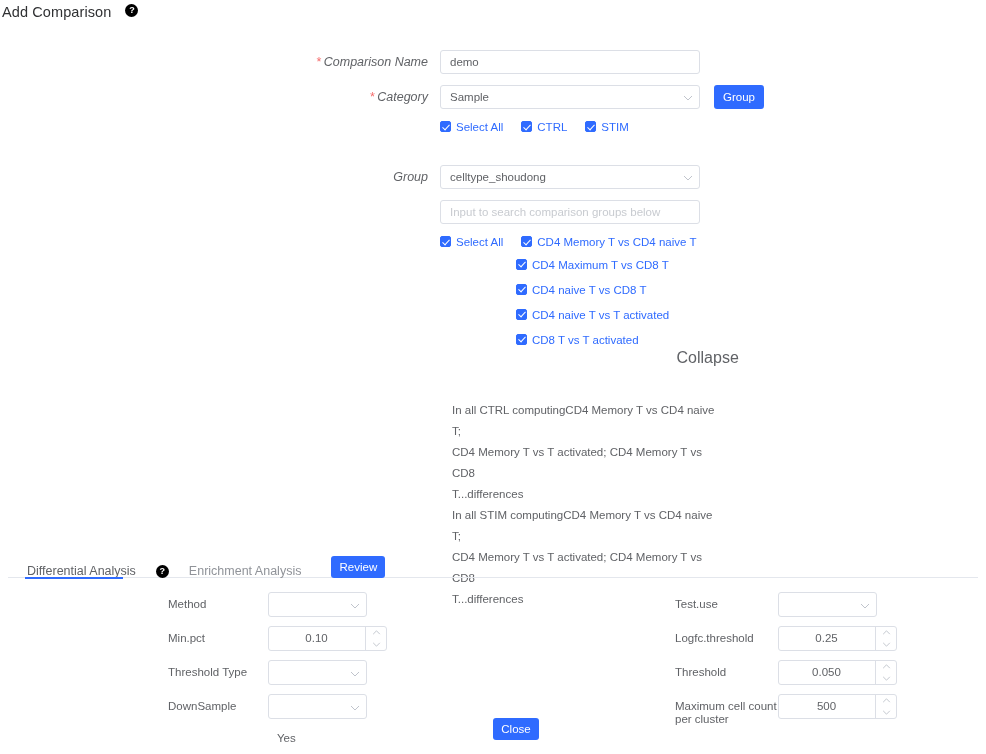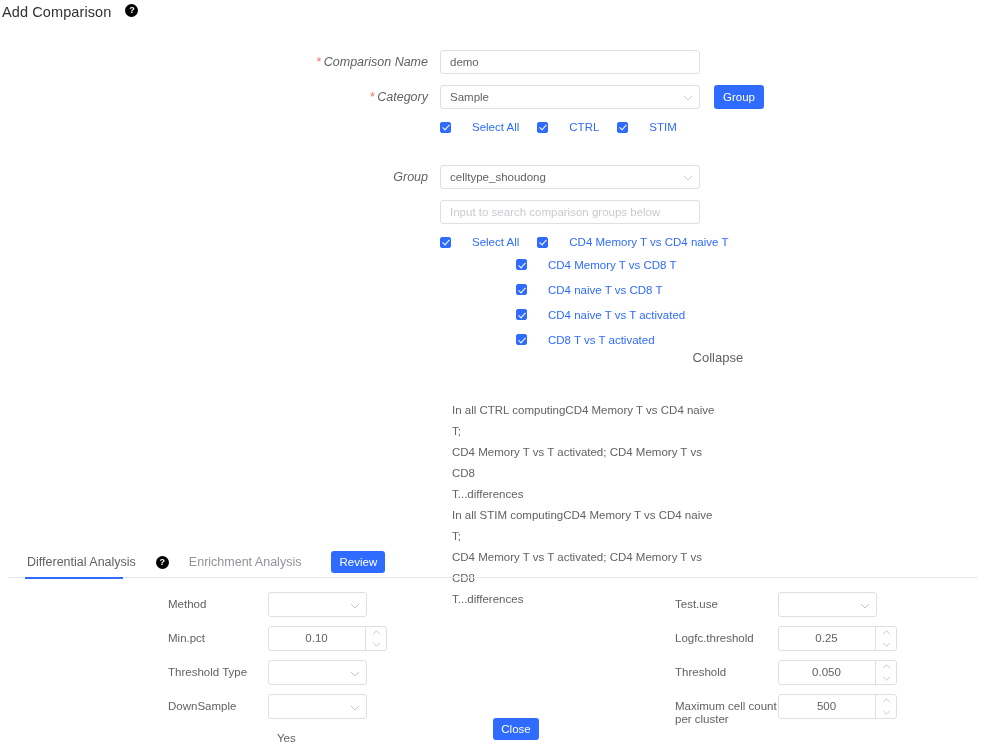--- a/index.html
+++ b/index.html
@@ -98,22 +98,21 @@
     border: none;
     border-radius: 3px;
     font-size: 11.5px;
     font-family: "Liberation Sans", sans-serif;
     cursor: pointer;
   }
 
   
   .cb {
     display: inline-flex;
-    align-items: center;
-    gap: 21px;
+    gap: 5px;
     cursor: pointer;
     user-select: none;
   }
   .cb-box {
     width: 11px; height: 11px;
     border-radius: 2px;
     background: #2f6bff;
     border: 1px solid #2f6bff;
     position: relative;
     flex: none;
@@ -148,21 +147,21 @@
     height: 20px;
   }
   .groups-item {
     height: 25px;
     display: flex;
     align-items: center;
     padding-left: 76px;
     gap: 14px;
   }
   .collapse-link {
-    font-size: 13px;
+    font-size: 16px;
     color: #606266;
     cursor: pointer;
     margin-left: 24px;
     white-space: nowrap;
     margin-top: 36px;
   }
 
   
   .desc {
     position: absolute;
@@ -179,21 +178,21 @@
   .tabs-bar {
     position: absolute;
     left: 8px; top: 546px;
     width: 970px;
     height: 32px;
     border-bottom: 1px solid #e4e7ed;
   }
   .tabs-inner {
     position: relative;
     display: flex;
-    align-items: center;
+    align-items: flex-end;
     height: 32px;
     padding-left: 17px;
     gap: 14px;
   }
   .tab {
     font-size: 12.5px;
     color: #909399;
     cursor: pointer;
     white-space: nowrap;
     padding: 0 2px;
@@ -394,21 +393,21 @@
           </span>
           <span class="cb">
             <span class="cb-box"></span>
             <span class="cb-label">CD4 Memory T vs CD4 naive T</span>
           </span>
         </div>
 
         <div class="groups-item">
           <span class="cb">
             <span class="cb-box"></span>
-            <span class="cb-label">CD4 Memory T vs CD8 T</span>
+            <span class="cb-label">CD4 Maximum T vs CD8 T</span>
           </span>
         </div>
 
 
         <div class="groups-item">
           <span class="cb">
             <span class="cb-box"></span>
             <span class="cb-label">CD4 naive T vs CD8 T</span>
           </span>
         </div>

